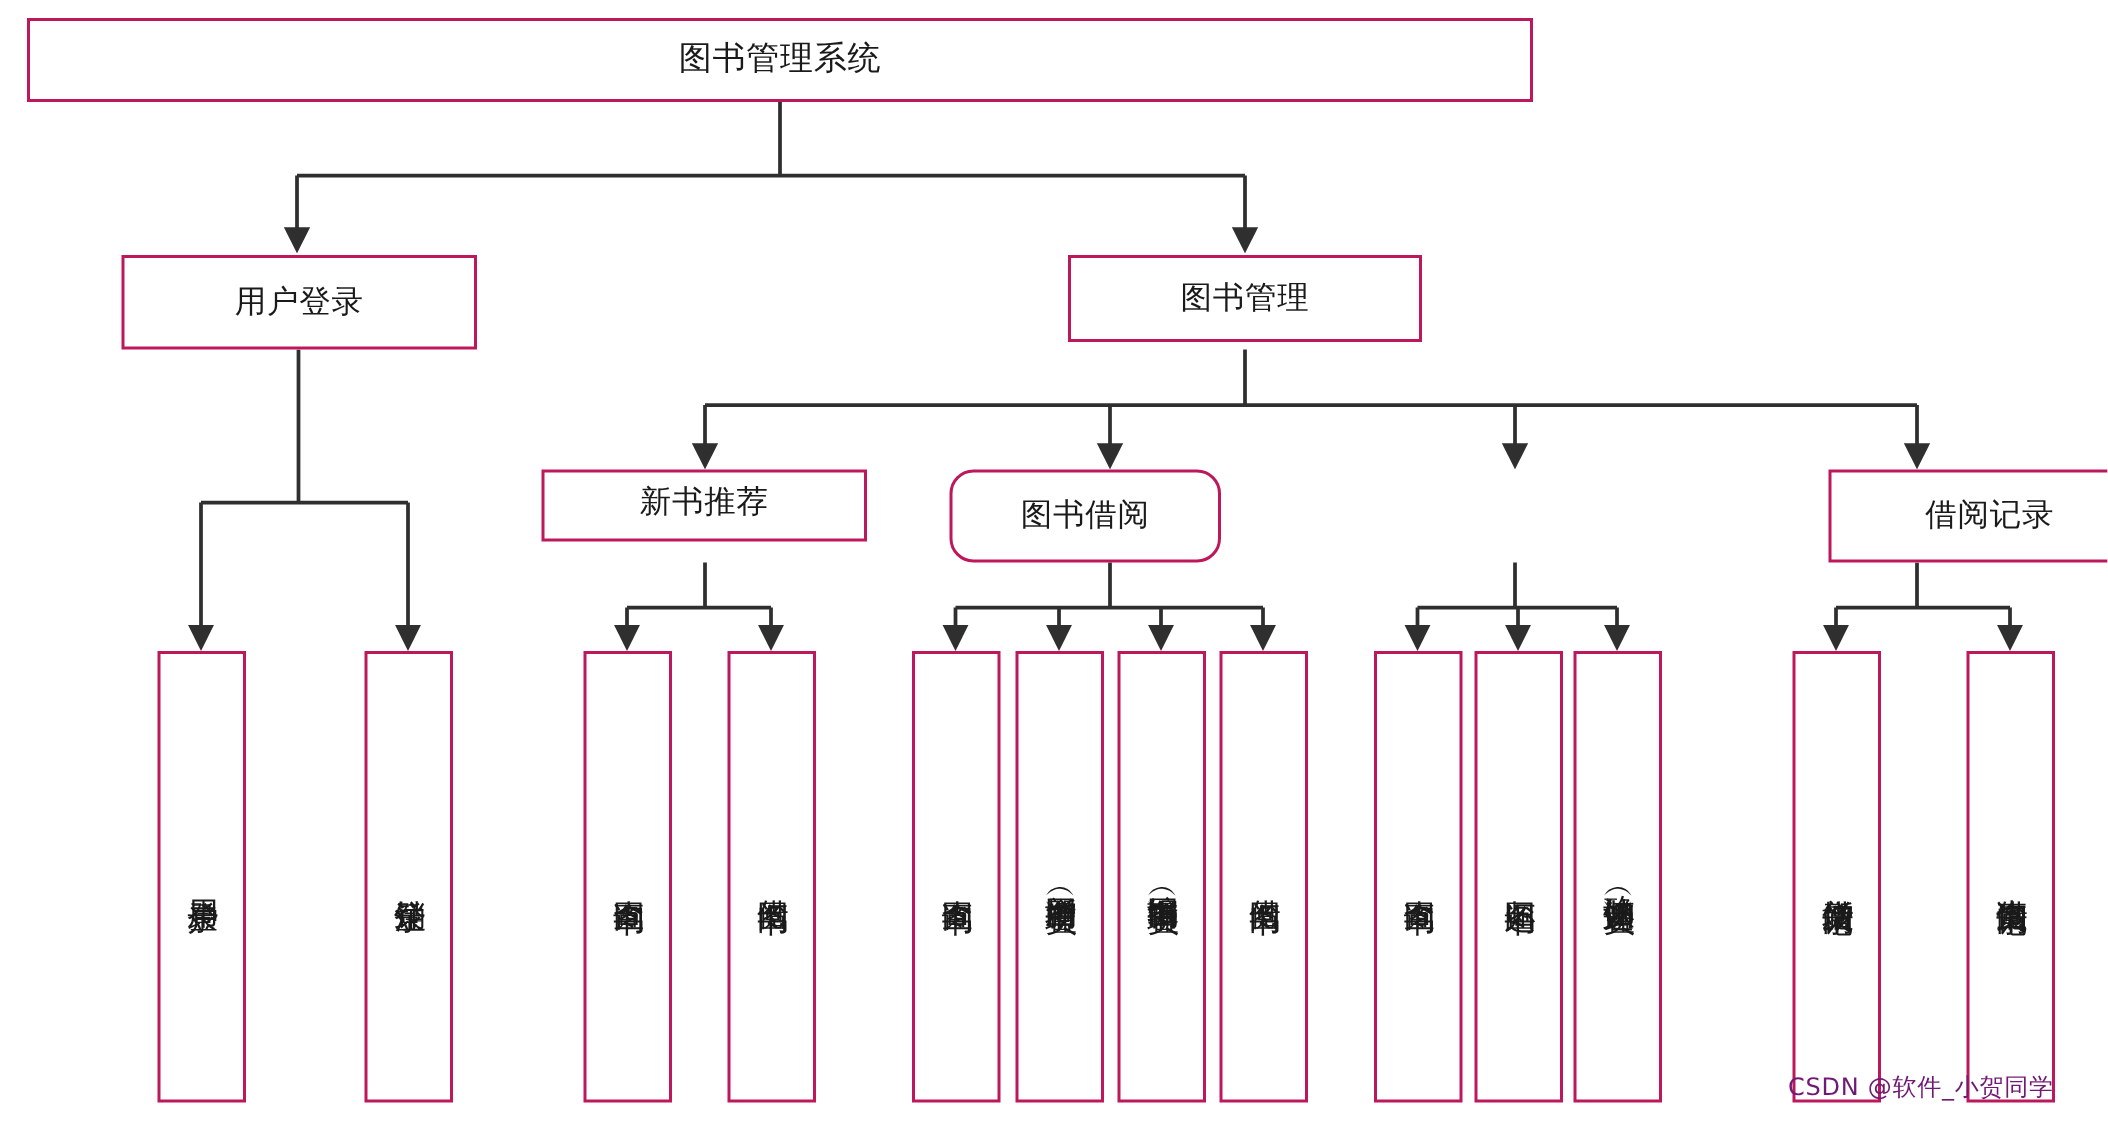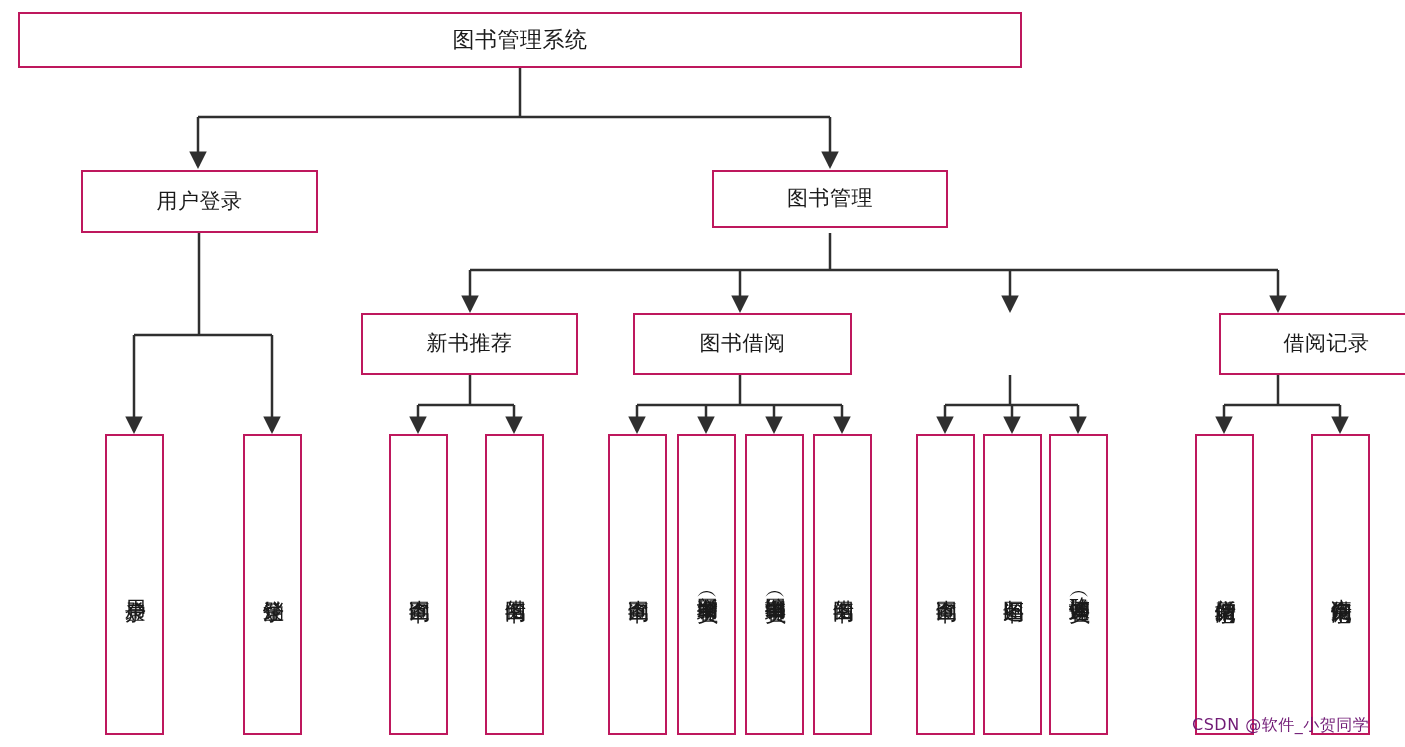--- a/index.html
+++ b/index.html
@@ -122,24 +122,24 @@
     <span>图书管理系统</span>
   </div>
 
   <div class="node node-h" style="left:81px; top:170px; width:237px; height:63px;">
     <span>用户登录</span>
   </div>
   <div class="node node-h" style="left:712px; top:170px; width:236px; height:58px;">
     <span>图书管理</span>
   </div>
 
-  <div class="node node-h" style="left:361px; top:313px; width:217px; height:62px;">
+  <div class="node node-h" style="left:361px; top:313px; width:217px; height:48px;font-family:Liberation Mono, monospace;">
     <span>新书推荐</span>
   </div>
-  <div class="node node-h" style="left:633px; top:313px; width:219px; height:62px;">
+  <div class="node node-h" style="left:633px; top:313px; width:181px; height:62px;border-radius:16px;">
     <span>图书借阅</span>
   </div>
   <div class="node node-h" style="left:1171px; top:313px; width:215px; height:62px;margin-left:48px;">
     <span>借阅记录</span>
   </div>
 
   <div class="node leaf" style="left:105px; top:434px; width:59px; height:301px;">
     <span class="label">用户登录</span>
   </div>
   <div class="node leaf" style="left:243px; top:434px; width:59px; height:301px;">

